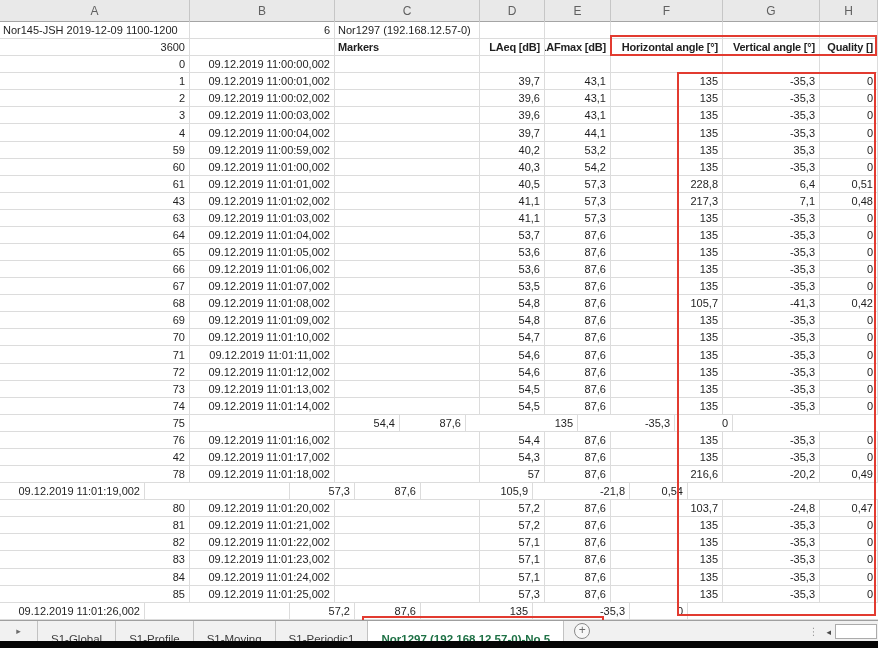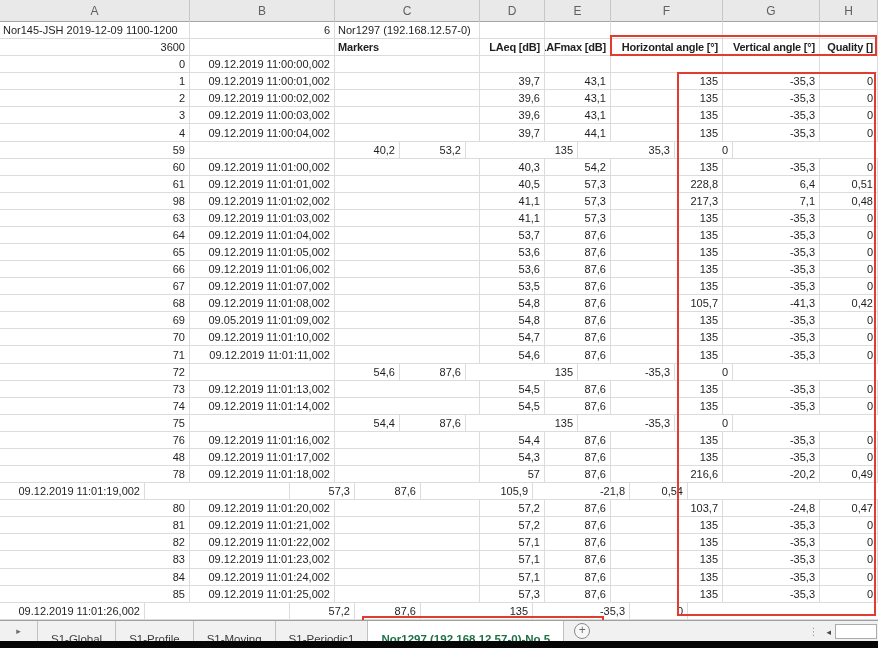--- a/index.html
+++ b/index.html
@@ -145,20 +145,21 @@
         <div class="cell al-r" style="width: 145px;">09.12.2019 11:00:04,002</div>
         <div class="cell al-l" style="width: 145px;"></div>
         <div class="cell al-r" style="width: 65px;">39,7</div>
         <div class="cell al-r" style="width: 66px;">44,1</div>
         <div class="cell al-r" style="width: 112px;">135</div>
         <div class="cell al-r" style="width: 97px;">-35,3</div>
         <div class="cell al-r" style="width: 58px;">0</div>
       </div>
       <div class="row" style="height: 17.0857px;">
         <div class="cell al-r" style="width: 190px;">59</div>
+        <div class="cell al-r" style="width: 145px;">09.12.2019 11:00:59,002</div>
         <div class="cell al-l" style="width: 145px;"></div>
         <div class="cell al-r" style="width: 65px;">40,2</div>
         <div class="cell al-r" style="width: 66px;">53,2</div>
         <div class="cell al-r" style="width: 112px;">135</div>
         <div class="cell al-r" style="width: 97px;">35,3</div>
         <div class="cell al-r" style="width: 58px;">0</div>
       </div>
       <div class="row" style="height: 17.0857px;">
         <div class="cell al-r" style="width: 190px;">60</div>
         <div class="cell al-r" style="width: 145px;">09.12.2019 11:01:00,002</div>
@@ -173,21 +174,21 @@
         <div class="cell al-r" style="width: 190px;">61</div>
         <div class="cell al-r" style="width: 145px;">09.12.2019 11:01:01,002</div>
         <div class="cell al-l" style="width: 145px;"></div>
         <div class="cell al-r" style="width: 65px;">40,5</div>
         <div class="cell al-r" style="width: 66px;">57,3</div>
         <div class="cell al-r" style="width: 112px;">228,8</div>
         <div class="cell al-r" style="width: 97px;">6,4</div>
         <div class="cell al-r" style="width: 58px;">0,51</div>
       </div>
       <div class="row" style="height: 17.0857px;">
-        <div class="cell al-r" style="width: 190px;">98</div>
+        <div class="cell al-r" style="width: 190px;">43</div>
         <div class="cell al-r" style="width: 145px;">09.12.2019 11:01:02,002</div>
         <div class="cell al-l" style="width: 145px;"></div>
         <div class="cell al-r" style="width: 65px;">41,1</div>
         <div class="cell al-r" style="width: 66px;">57,3</div>
         <div class="cell al-r" style="width: 112px;">217,3</div>
         <div class="cell al-r" style="width: 97px;">7,1</div>
         <div class="cell al-r" style="width: 58px;">0,48</div>
       </div>
       <div class="row" style="height: 17.0857px;">
         <div class="cell al-r" style="width: 190px;">63</div>
@@ -244,21 +245,21 @@
         <div class="cell al-r" style="width: 145px;">09.12.2019 11:01:08,002</div>
         <div class="cell al-l" style="width: 145px;"></div>
         <div class="cell al-r" style="width: 65px;">54,8</div>
         <div class="cell al-r" style="width: 66px;">87,6</div>
         <div class="cell al-r" style="width: 112px;">105,7</div>
         <div class="cell al-r" style="width: 97px;">-41,3</div>
         <div class="cell al-r" style="width: 58px;">0,42</div>
       </div>
       <div class="row" style="height: 17.0857px;">
         <div class="cell al-r" style="width: 190px;">69</div>
-        <div class="cell al-r" style="width: 145px;">09.05.2019 11:01:09,002</div>
+        <div class="cell al-r" style="width: 145px;">09.12.2019 11:01:09,002</div>
         <div class="cell al-l" style="width: 145px;"></div>
         <div class="cell al-r" style="width: 65px;">54,8</div>
         <div class="cell al-r" style="width: 66px;">87,6</div>
         <div class="cell al-r" style="width: 112px;">135</div>
         <div class="cell al-r" style="width: 97px;">-35,3</div>
         <div class="cell al-r" style="width: 58px;">0</div>
       </div>
       <div class="row" style="height: 17.0857px;">
         <div class="cell al-r" style="width: 190px;">70</div>
         <div class="cell al-r" style="width: 145px;">09.12.2019 11:01:10,002</div>
@@ -274,20 +275,21 @@
         <div class="cell al-r" style="width: 145px;">09.12.2019 11:01:11,002</div>
         <div class="cell al-l" style="width: 145px;"></div>
         <div class="cell al-r" style="width: 65px;">54,6</div>
         <div class="cell al-r" style="width: 66px;">87,6</div>
         <div class="cell al-r" style="width: 112px;">135</div>
         <div class="cell al-r" style="width: 97px;">-35,3</div>
         <div class="cell al-r" style="width: 58px;">0</div>
       </div>
       <div class="row" style="height: 17.0857px;">
         <div class="cell al-r" style="width: 190px;">72</div>
+        <div class="cell al-r" style="width: 145px;">09.12.2019 11:01:12,002</div>
         <div class="cell al-l" style="width: 145px;"></div>
         <div class="cell al-r" style="width: 65px;">54,6</div>
         <div class="cell al-r" style="width: 66px;">87,6</div>
         <div class="cell al-r" style="width: 112px;">135</div>
         <div class="cell al-r" style="width: 97px;">-35,3</div>
         <div class="cell al-r" style="width: 58px;">0</div>
       </div>
       <div class="row" style="height: 17.0857px;">
         <div class="cell al-r" style="width: 190px;">73</div>
         <div class="cell al-r" style="width: 145px;">09.12.2019 11:01:13,002</div>
@@ -321,21 +323,21 @@
         <div class="cell al-r" style="width: 190px;">76</div>
         <div class="cell al-r" style="width: 145px;">09.12.2019 11:01:16,002</div>
         <div class="cell al-l" style="width: 145px;"></div>
         <div class="cell al-r" style="width: 65px;">54,4</div>
         <div class="cell al-r" style="width: 66px;">87,6</div>
         <div class="cell al-r" style="width: 112px;">135</div>
         <div class="cell al-r" style="width: 97px;">-35,3</div>
         <div class="cell al-r" style="width: 58px;">0</div>
       </div>
       <div class="row" style="height: 17.0857px;">
-        <div class="cell al-r" style="width: 190px;">48</div>
+        <div class="cell al-r" style="width: 190px;">42</div>
         <div class="cell al-r" style="width: 145px;">09.12.2019 11:01:17,002</div>
         <div class="cell al-l" style="width: 145px;"></div>
         <div class="cell al-r" style="width: 65px;">54,3</div>
         <div class="cell al-r" style="width: 66px;">87,6</div>
         <div class="cell al-r" style="width: 112px;">135</div>
         <div class="cell al-r" style="width: 97px;">-35,3</div>
         <div class="cell al-r" style="width: 58px;">0</div>
       </div>
       <div class="row" style="height: 17.0857px;">
         <div class="cell al-r" style="width: 190px;">78</div>

